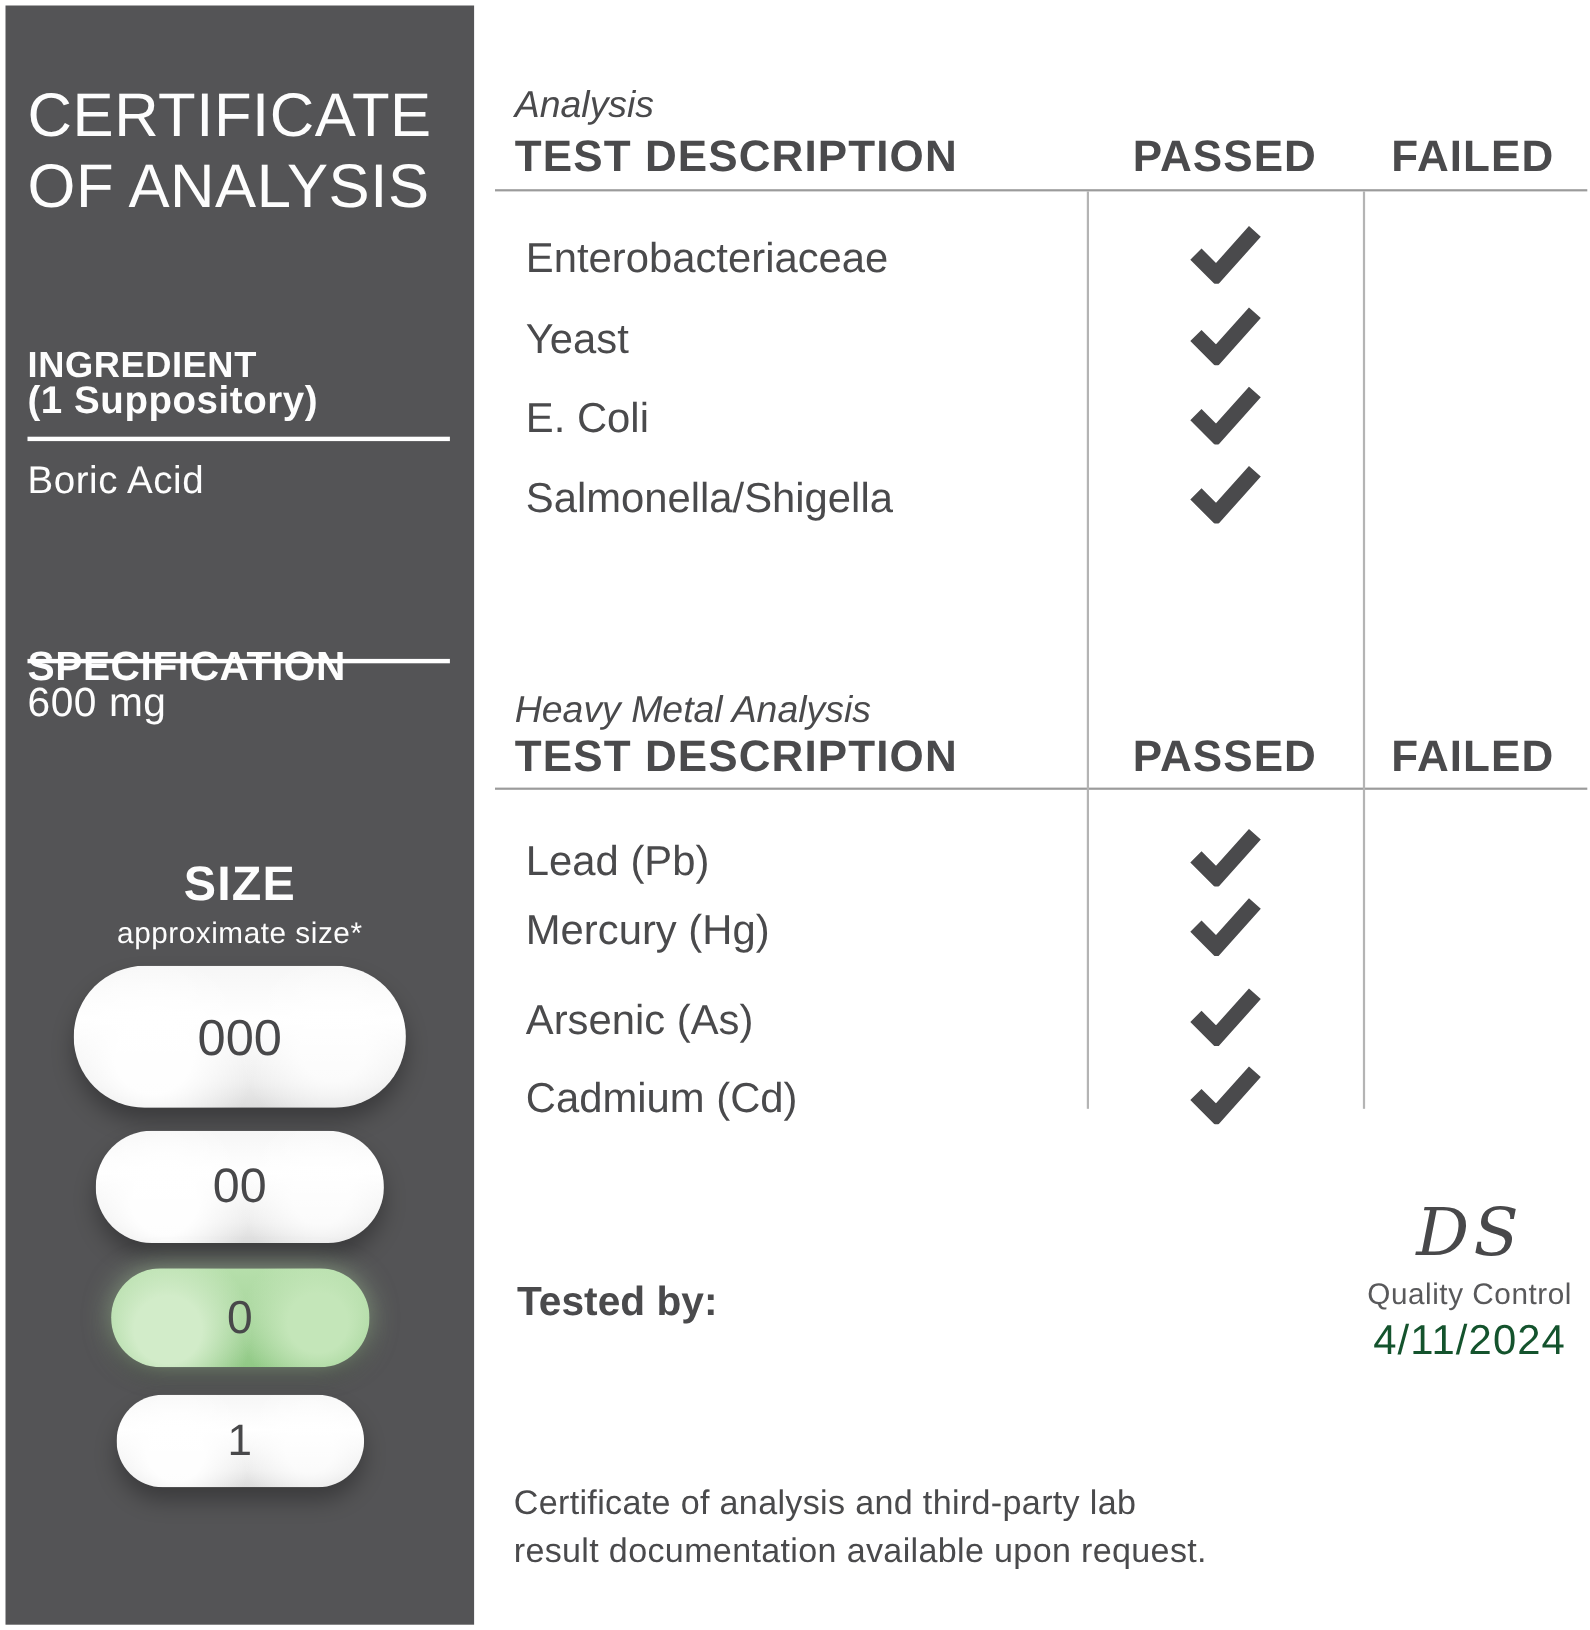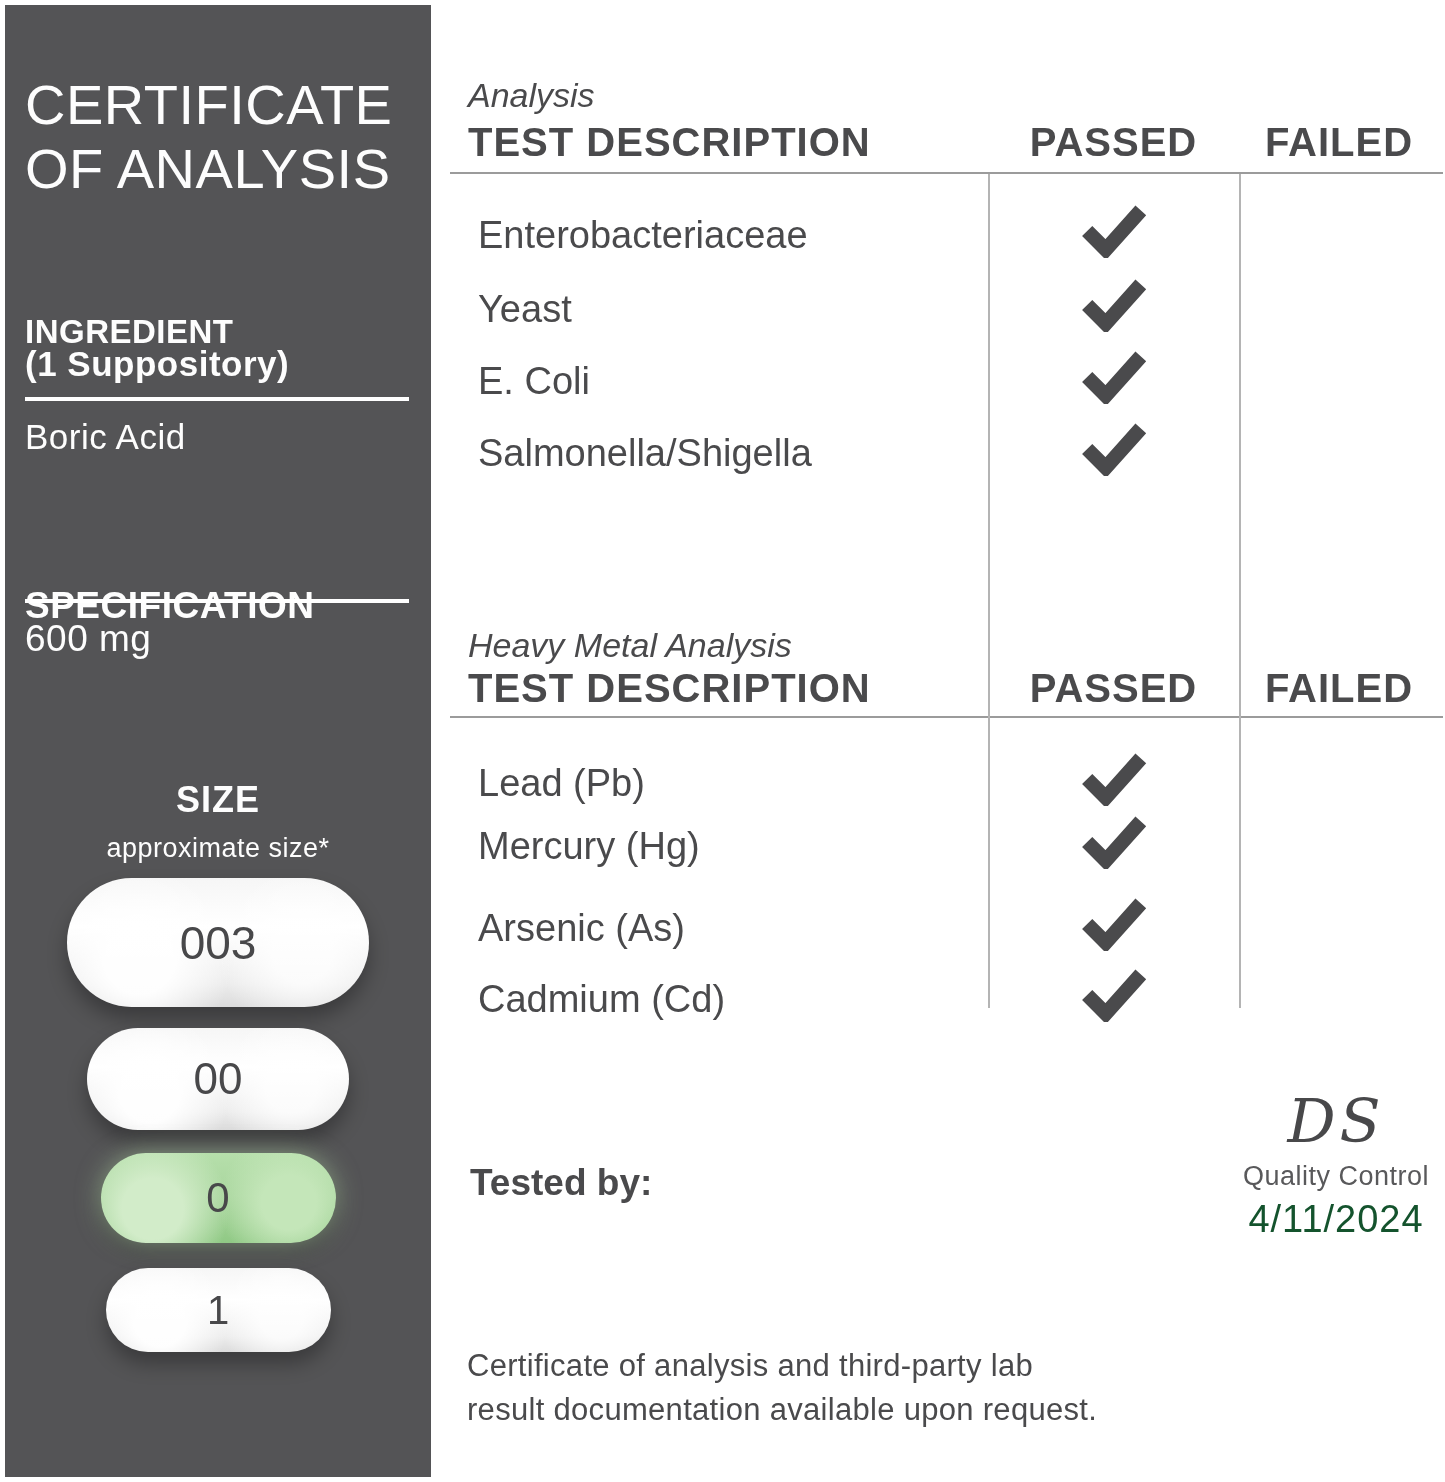--- a/index.html
+++ b/index.html
@@ -21,21 +21,21 @@
     font-size:56px;line-height:64px;font-weight:400;letter-spacing:0.5px;color:#fdfdfd;
   }
   .ing-head{position:absolute;left:20px;top:308px;font-size:33px;font-weight:700;letter-spacing:0.5px;}
   .ing-sub{position:absolute;left:20px;top:339px;font-size:35px;font-weight:700;letter-spacing:0.5px;}
   .panel-rule{position:absolute;left:20px;width:384px;height:4px;background:#ffffff;}
   .rule-1{top:392px;}
   .rule-2{top:594px;}
   .ing-value{position:absolute;left:20px;top:412px;font-size:35px;font-weight:400;letter-spacing:0.5px;}
   .spec-head{position:absolute;left:20px;top:580px;font-size:37px;font-weight:700;letter-spacing:0.5px;}
   .spec-value{position:absolute;left:20px;top:613px;font-size:37px;font-weight:400;letter-spacing:0.5px;}
-  .size-head{position:absolute;left:0;top:774px;width:426px;text-align:center;font-size:36px;font-weight:700;letter-spacing:1px;}
+  .size-head{position:absolute;left:0;top:774px;width:426px;text-align:center;font-size:44px;font-weight:700;letter-spacing:1px;}
   .size-note{position:absolute;left:0;top:828px;width:426px;text-align:center;font-size:27px;font-weight:400;letter-spacing:0.5px;}
   
   .capsules{
     position:absolute;left:0;top:873px;width:426px;
     display:flex;flex-direction:column;align-items:center;
   }
   .capsule{
     display:flex;align-items:center;justify-content:center;
     color:#48484a;
     background:
@@ -106,21 +106,21 @@
 
     <div class="spec-head">SPECIFICATION</div>
     <div class="panel-rule rule-2"></div>
     <div class="spec-value">600 mg</div>
 
     <div class="size-head">SIZE</div>
     <div class="size-note">approximate size*</div>
 
     <div class="capsules">
       <div class="capsule cap-000">
-        <span>003</span>
+        <span>000</span>
       </div>
       <div class="capsule cap-00">
         <span>00</span>
       </div>
       <div class="capsule cap-0">
         <span>0</span>
       </div>
       <div class="capsule cap-1">
         <span>1</span>
       </div>

